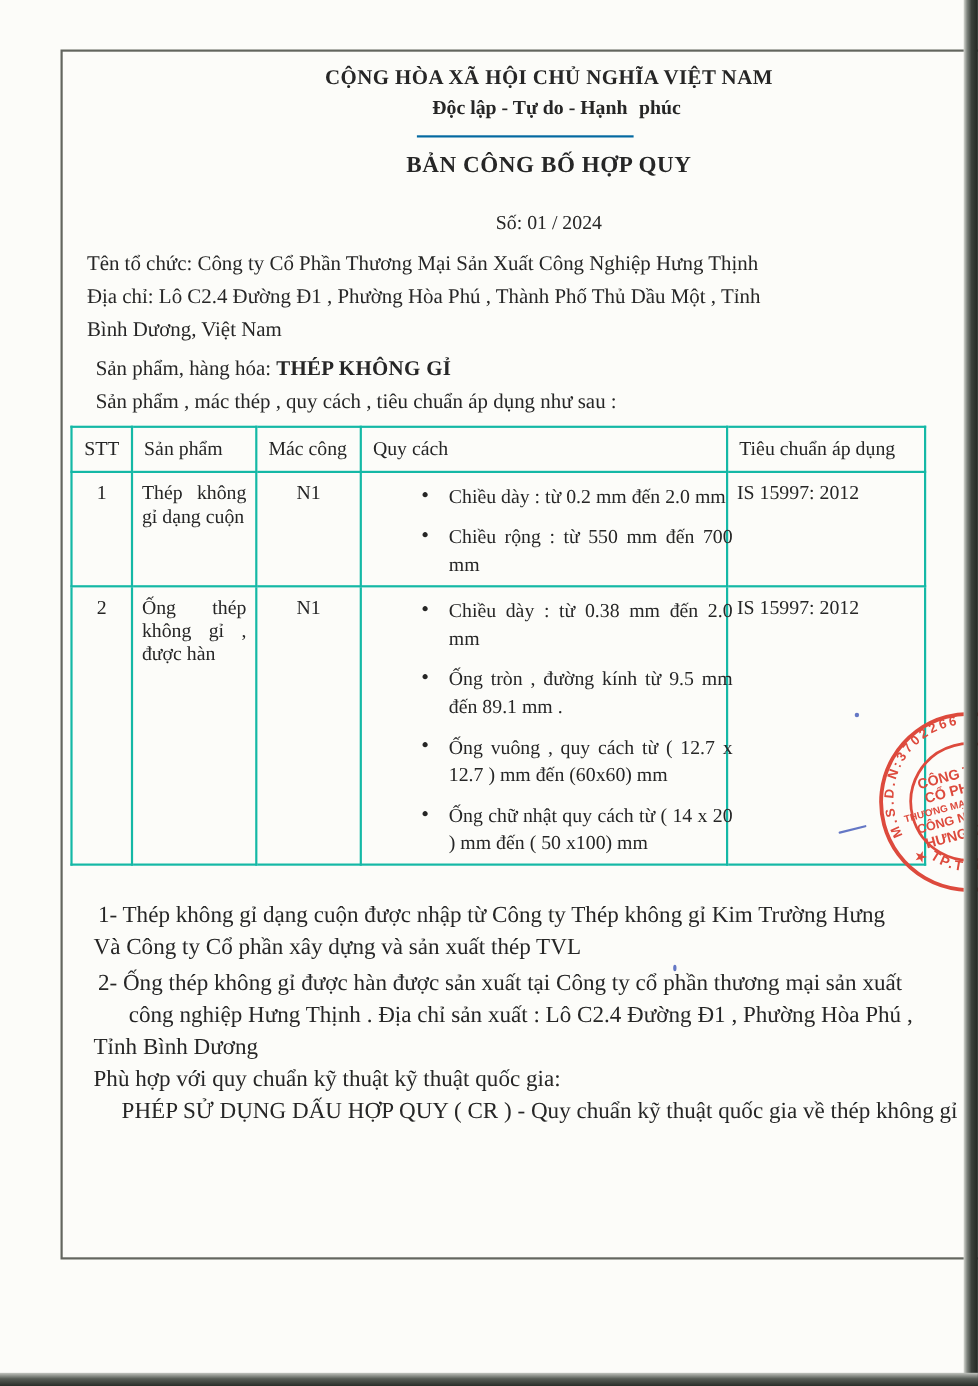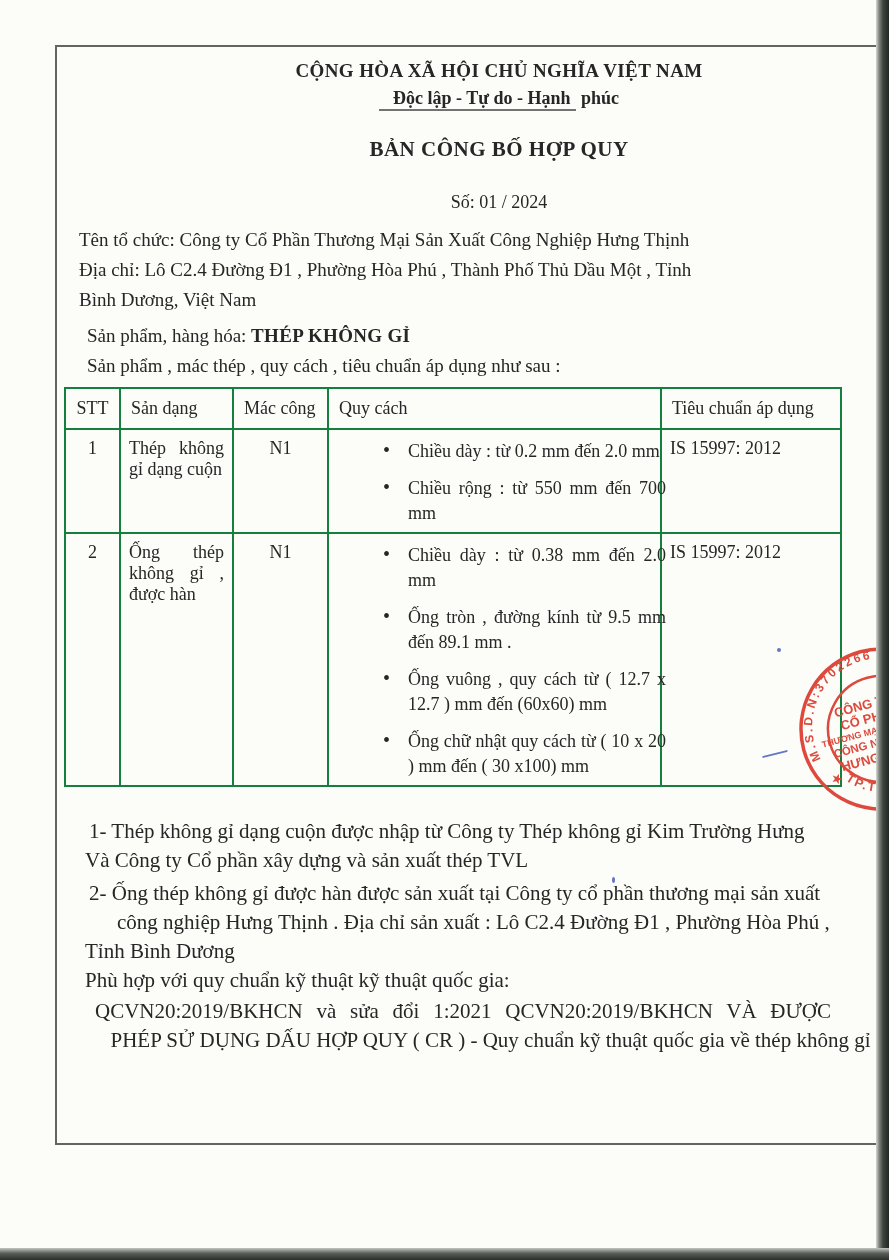--- a/index.html
+++ b/index.html
@@ -28,39 +28,39 @@
   .frame {
     position:absolute; left:55px; top:45px; width:882px; height:1100px;
     border:2px solid #63665f;
     background:transparent;
   }
   .content { padding:12px 16px 0 22px; }
 
   .center { text-align:center; }
   .nat-title { font-size:19px; font-weight:bold; letter-spacing:.4px; line-height:24px; }
   .motto { font-size:18px; font-weight:bold; line-height:26px; margin-top:2px; }
-  .motto .u { border-bottom:2px solid #737373; padding:0 6px 1px 14px; }
+  .motto .u { border-bottom:2px solid #0369a1; padding:0 6px 15px 14px; }
   .doc-title { font-size:21px; font-weight:bold; letter-spacing:.5px; margin-top:22px; line-height:32px; }
   .doc-number { font-size:18px; margin-top:24px; line-height:26px; }
 
   .bodyline { font-size:19px; line-height:30px; white-space:nowrap; }
   .org { margin-top:10px; }
   .indent8 { margin-left:8px; }
   .product b { font-weight:bold; letter-spacing:.3px;text-align:right; }
 
   
   table.spec {
     border-collapse:collapse; table-layout:fixed;
     width:776px; margin:6px 0 0 -15px;
     font-size:18px;
   }
   table.spec col.c1{width:55px;} table.spec col.c2{width:113px;}
   table.spec col.c3{width:95px;} table.spec col.c4{width:333px;}
   table.spec col.c5{width:180px;}
-  table.spec th, table.spec td { border:2px solid #15803d; font-weight:normal; }
+  table.spec th, table.spec td { border:2px solid #14b8a6; font-weight:normal; }
   table.spec th { padding:9px 10px; text-align:left; font-size:18px; }
   table.spec th.c-stt { text-align:center; }
   table.spec td { vertical-align:top; padding:8px 8px 6px 8px; }
   td.stt { text-align:center; }
   td.mac { text-align:center; }
   td.sp  { text-align:justify; padding-left:11px; padding-right:10px; }
   td.tc  { padding-left:11px; }
   ul.specs { list-style:none; margin:0; padding:1px 0 0 44px; }
   ul.specs li {
     position:relative; padding-left:27px; width:285px;
@@ -122,21 +122,21 @@
         <colgroup>
             <col class="c1">
             <col class="c2">
             <col class="c3">
             <col class="c4">
             <col class="c5">
           </colgroup>
         <tbody>
             <tr>
           <th class="c-stt">STT</th>
-          <th>Sản dạng</th>
+          <th>Sản phẩm</th>
           <th>Mác công</th>
           <th>Quy cách</th>
           <th>Tiêu chuẩn áp dụng</th>
         </tr>
         <tr>
           <td class="stt">1</td>
           <td class="sp">Thép không gỉ dạng cuộn</td>
           <td class="mac">N1</td>
           <td>
             <ul class="specs">
@@ -148,36 +148,35 @@
         </tr>
         <tr>
           <td class="stt">2</td>
           <td class="sp">Ống thép không gỉ , được hàn</td>
           <td class="mac">N1</td>
           <td>
             <ul class="specs">
               <li>Chiều dày : từ 0.38 mm đến 2.0 mm</li>
               <li>Ống tròn , đường kính từ 9.5 mm đến 89.1 mm .</li>
               <li>Ống vuông , quy cách từ ( 12.7 x 12.7 ) mm đến (60x60) mm</li>
-              <li>Ống chữ nhật quy cách từ ( 10 x 20 ) mm đến ( 30 x100) mm</li>
+              <li>Ống chữ nhật quy cách từ ( 14 x 20 ) mm đến ( 50 x100) mm</li>
             </ul>
           </td>
           <td class="tc">IS 15997: 2012</td>
         </tr>
       </tbody>
         </table>
 
       <div class="notes">
         <div class="nline nml10">1-  Thép không gỉ dạng cuộn được nhập từ Công ty Thép không gỉ Kim Trường Hưng</div>
         <div class="nline nml6">Và Công ty Cổ phần xây dựng và sản xuất thép TVL</div>
         <div class="nline nml10" style="margin-top:4px;">2-  Ống thép không gỉ được hàn được sản xuất tại Công ty cổ phần thương mại sản xuất</div>
         <div class="nline nml38">công nghiệp Hưng Thịnh . Địa chỉ sản xuất : Lô C2.4 Đường Đ1 , Phường Hòa Phú ,</div>
         <div class="nline nml6">Tỉnh Bình Dương</div>
         <div class="nline nml6">Phù hợp với quy chuẩn kỹ thuật kỹ thuật quốc gia:</div>
-        <div class="nline just" style="margin-top:2px;">QCVN20:2019/BKHCN và sửa đổi 1:2021 QCVN20:2019/BKHCN VÀ ĐƯỢC</div>
         <div class="nline wide">PHÉP SỬ DỤNG DẤU HỢP QUY ( CR ) -  Quy chuẩn kỹ thuật quốc gia về thép không gỉ</div>
       </div>
 
     </div>
   </div>
 
   <svg class="stamp" width="210" height="210" viewBox="0 0 210 210">
     <g transform="rotate(-15 105 105)">
       <circle cx="105" cy="105" r="80" fill="none" stroke="#dd4a3d" stroke-width="3.5"></circle>
       <circle cx="105" cy="105" r="53" fill="none" stroke="#dd4a3d" stroke-width="2.5"></circle>

